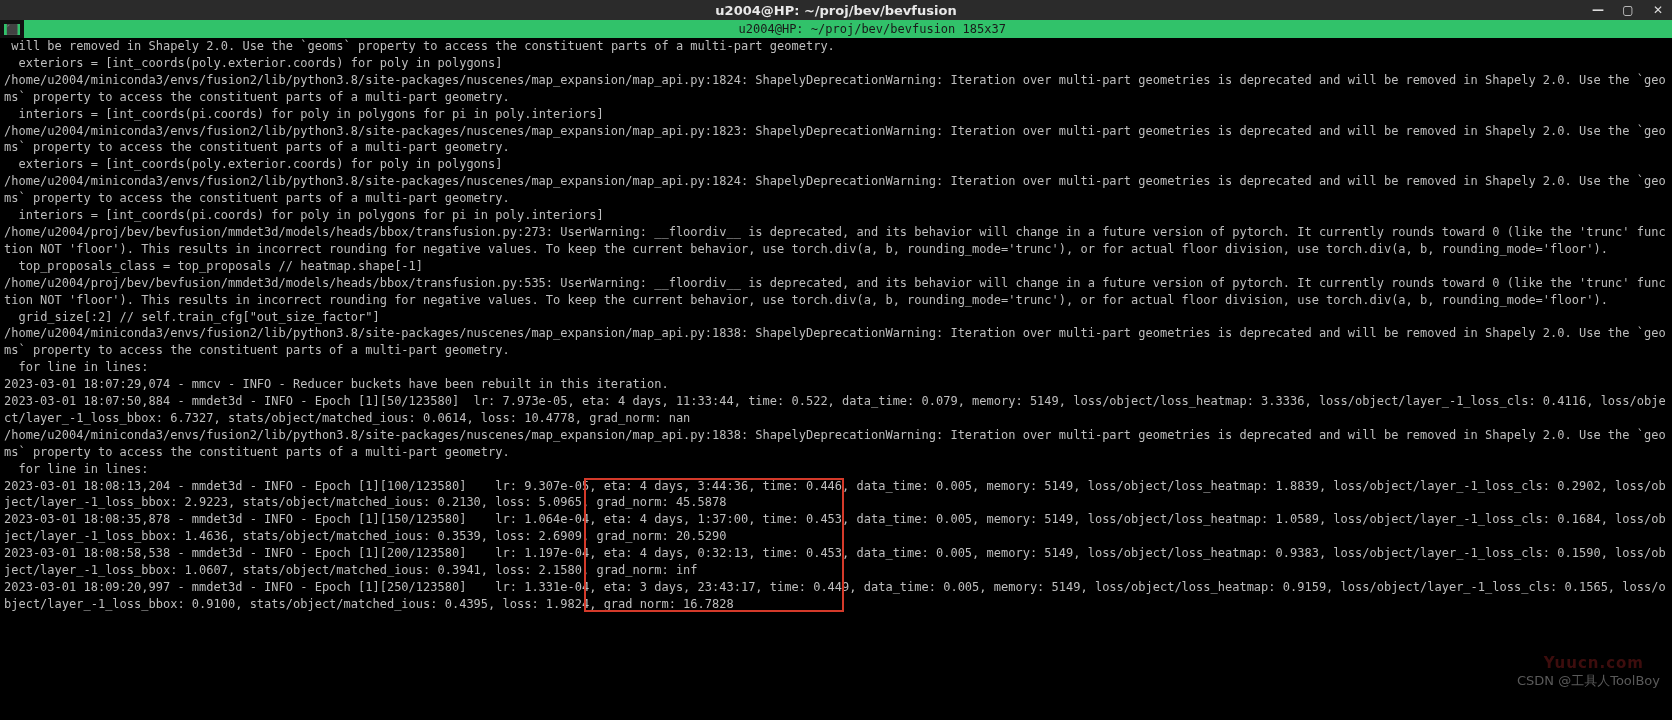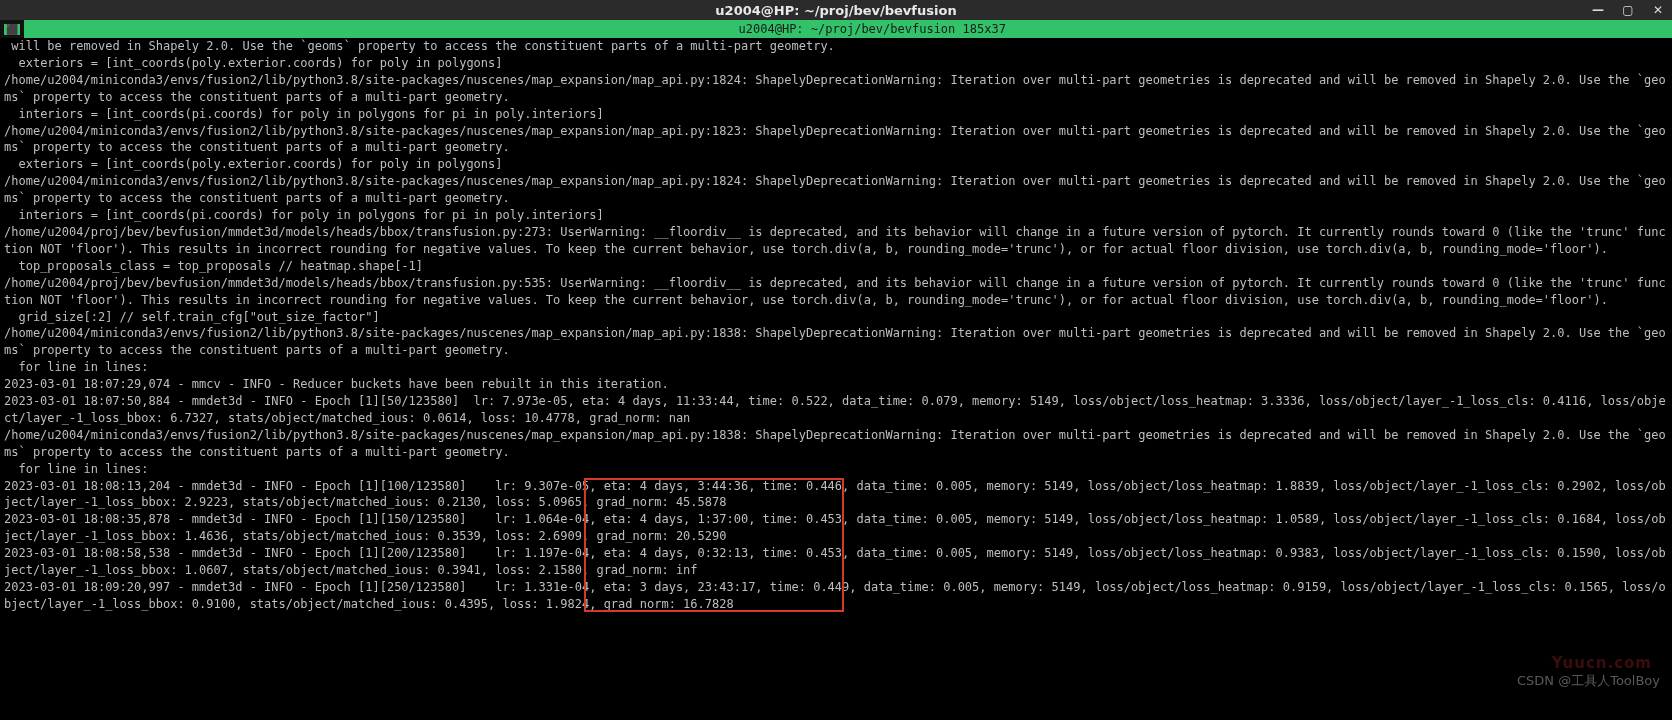--- a/index.html
+++ b/index.html
@@ -94,21 +94,21 @@
     right: 12px;
     bottom: 30px;
     color: #6a6a6a;
     font-size: 13px;
     font-family: "DejaVu Sans", sans-serif;
     opacity: 0.85;
   }
   .watermark .y {
     color: rgba(180,40,40,0.4);
     position: absolute;
-    right: 8px;
+    right: 16px;
     bottom: 18px;
     font-size: 15px;
     font-weight: 600;
     letter-spacing: 1px;
   }
 </style>
 </head>
 <body>
 
 <div class="titlebar">

